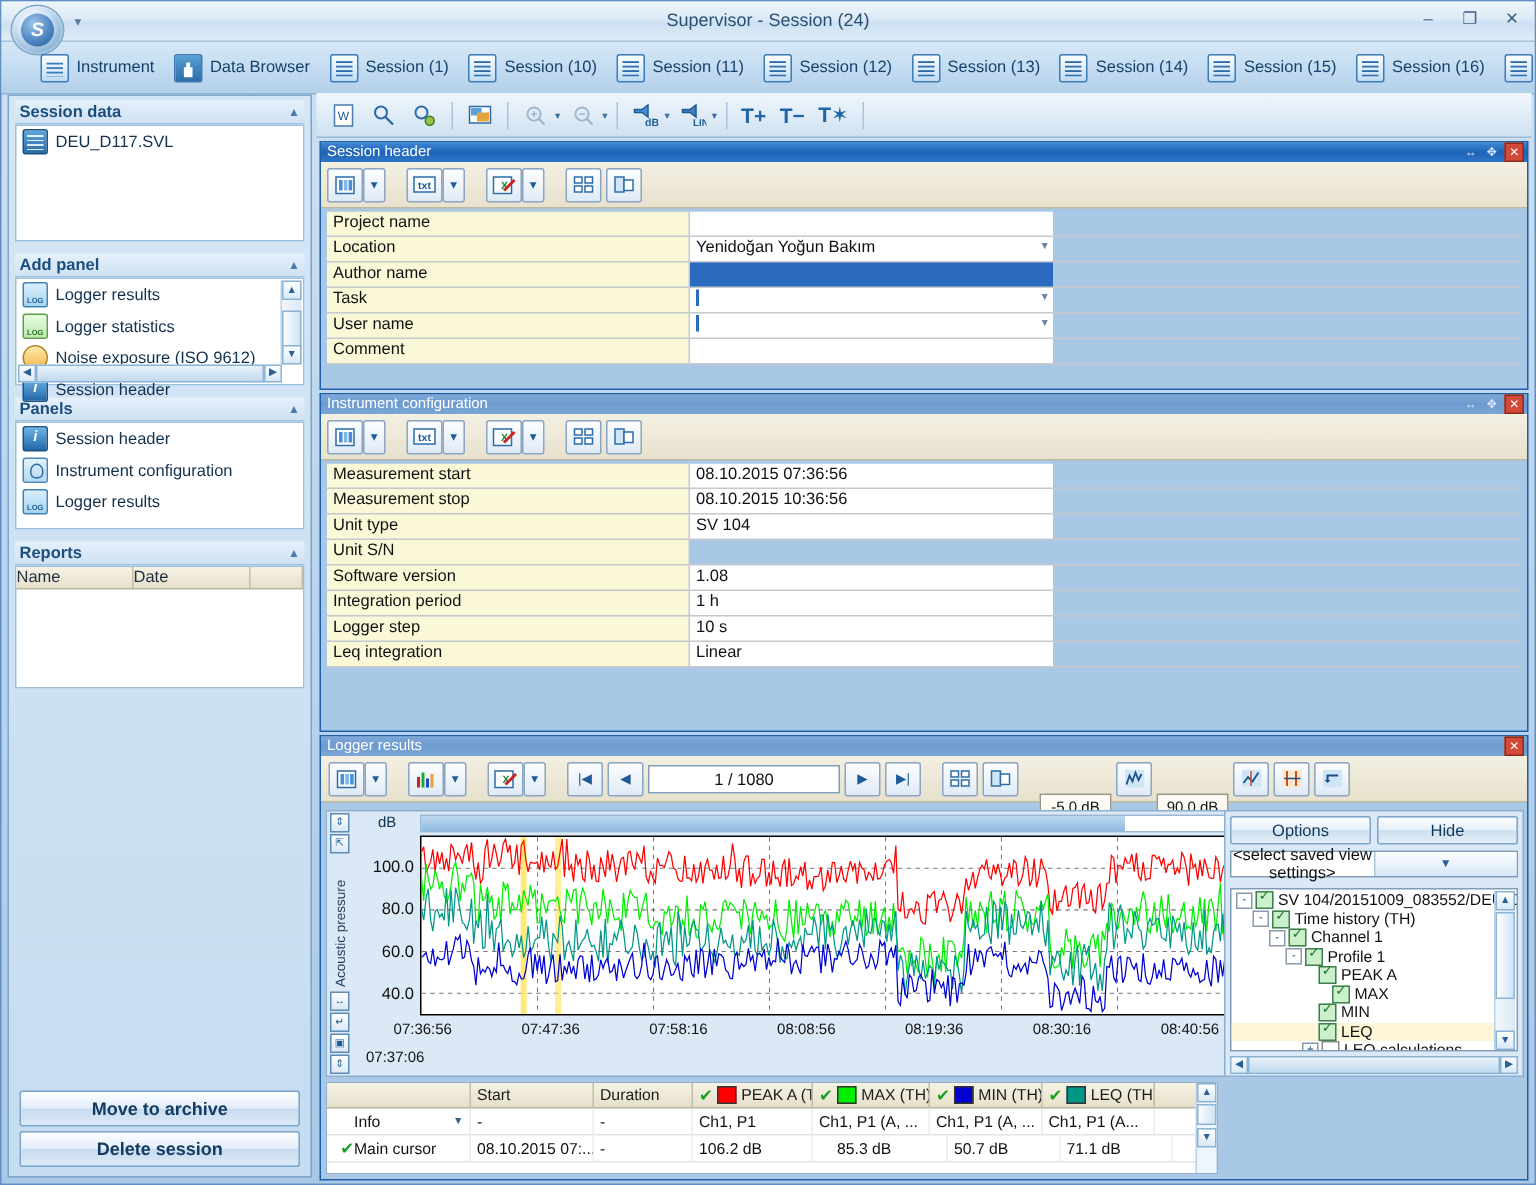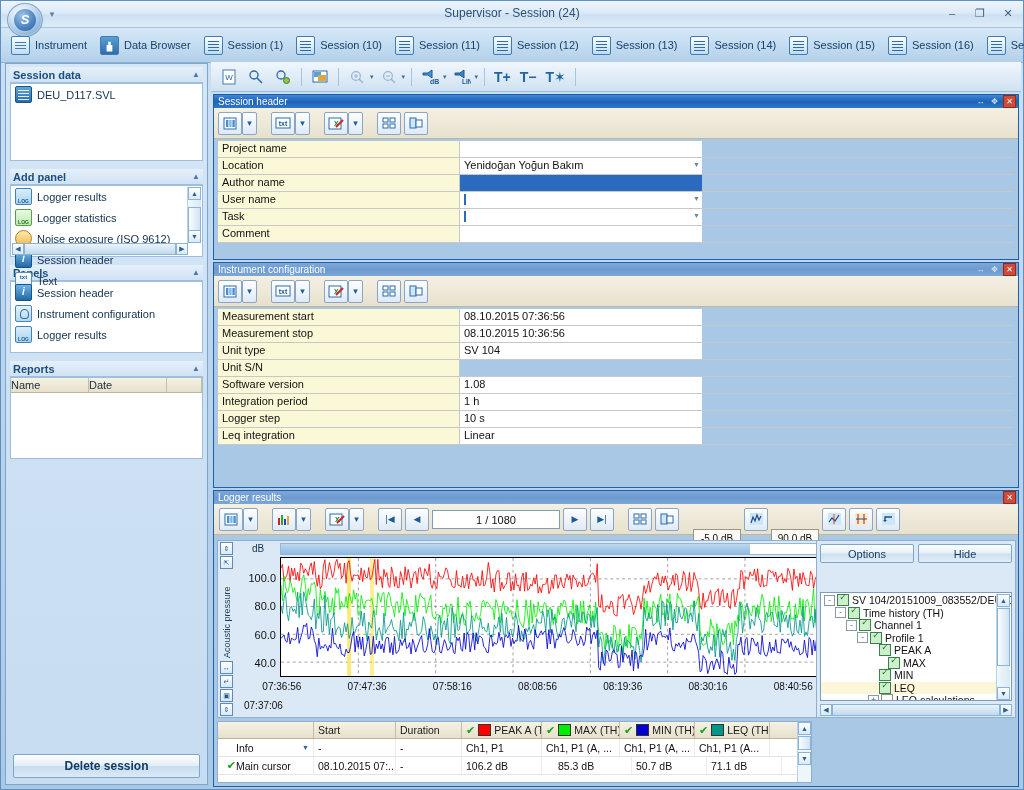--- a/index.html
+++ b/index.html
@@ -25,21 +25,21 @@
     border:1px solid #7fa7cb;box-shadow:0 0 2px #fff inset;}
   .orb .inner{position:absolute;left:6px;top:5px;width:22px;height:22px;border-radius:50%;
     background:radial-gradient(circle at 38% 30%,#9dc5e8 0%,#4b82c0 60%,#2b5e96 100%);
     color:#fff;font-size:13px;font-weight:bold;text-align:center;line-height:22px;font-style:italic;}
   .qat{position:absolute;left:44px;top:6px;width:14px;height:14px;color:#5d7c9b;
     font-size:9px;text-align:center;line-height:14px;}
   .wbtns{position:absolute;right:6px;top:4px;display:flex;gap:10px;}
   .wbtn{width:18px;height:16px;color:#3e617f;font-size:11px;text-align:center;line-height:16px;cursor:default;}
 
   
-  .ribbon{height:34px;display:flex;align-items:center;padding:0 4px;gap:1px;
+  .ribbon{height:34px;display:flex;align-items:center;padding:0 20px;gap:1px;
     background:linear-gradient(180deg,#d7e8f7 0%,#c4dcf1 50%,#b3d0e9 100%);
     border-bottom:1px solid #8fb4d4;}
   .rtab{display:flex;align-items:center;gap:5px;padding:3px 6px;border-radius:3px;
     font-size:11px;color:#17406b;white-space:nowrap;cursor:default;}
   .ricon{width:17px;height:17px;border:1px solid #3f7cb5;border-radius:2px;
     background:linear-gradient(180deg,#fbfdff 0%,#d8ebfa 60%,#bddcf3 100%);
     position:relative;flex:0 0 auto;}
   .ricon::after{content:"";position:absolute;left:3px;top:3px;right:3px;bottom:3px;
     background:
       linear-gradient(0deg,#3f7cb5 0 1px,transparent 1px) 0 3px/100% 3px repeat-y;}
@@ -324,24 +324,20 @@
                 <span>Logger statistics</span>
               </div>
               <div class="litem">
                 <span class="si noise"></span>
                 <span>Noise exposure (ISO 9612)</span>
               </div>
               <div class="litem">
                 <span class="si info"></span>
                 <span>Session header</span>
               </div>
-              <div class="litem">
-                <span class="si txt"></span>
-                <span>Text</span>
-              </div>
             </div>
           <div class="vscroll">
             <div class="vsbtn">▲</div>
             <div class="vsthumb"></div>
             <div class="vsbtn" style="position:absolute;left:0;right:0;bottom:0">▼</div>
           </div>
           <div class="hscroll">
             <div class="hsbtn">◀</div>
             <div class="hsthumb"></div>
             <div class="hsbtn">▶</div>
@@ -378,20 +374,21 @@
         <div class="grpbody" style="height:82px">
           <div class="tblhdr">
             <div style="width:78px">Name</div>
             <div style="width:78px">Date</div>
             <div style="flex:1"></div>
           </div>
         </div>
       </div>
 
       <div class="btmbtns">
+        <div class="bigbtn">Move to archive</div>
         <div class="bigbtn">Delete session</div>
       </div>
     </div>
 
     <div class="work">
 
       <div class="maintoolbar">
         <div class="tbtn">
           <svg width="16" height="16" viewBox="0 0 16 16">
               <rect x="2" y="1" width="12" height="14" fill="#fff" stroke="#4a7ba8"></rect>
@@ -522,25 +519,25 @@
             </div>
             <div class="kvrow">
               <div class="kvk">Location</div>
               <div class="kvv"><span>Yenidoğan Yoğun Bakım</span><span class="dd">▼</span></div>
             </div>
             <div class="kvrow">
               <div class="kvk">Author name</div>
               <div class="kvv sel"></div>
             </div>
             <div class="kvrow">
+              <div class="kvk">Task</div>
+              <div class="kvv"><span class="caretbar"></span><span class="dd">▼</span></div>
+            </div>
+            <div class="kvrow">
               <div class="kvk">User name</div>
-              <div class="kvv"><span class="caretbar"></span><span class="dd">▼</span></div>
-            </div>
-            <div class="kvrow">
-              <div class="kvk">Task</div>
               <div class="kvv"><span class="caretbar"></span><span class="dd">▼</span></div>
             </div>
             <div class="kvrow">
               <div class="kvk">Comment</div>
               <div class="kvv"></div>
             </div>
           </div>
       </div>
 
       <div class="panel" style="top:200px;height:226px;">
@@ -794,20 +791,24 @@
             </div>
             <div class="rarrow">▶</div>
           </div>
         </div>
 
         <div class="treepanel">
           <div class="trow">
             <div class="tbtn2">Options</div>
             <div class="tbtn2">Hide</div>
           </div>
+          <div class="combo">
+            <span>&lt;select saved view settings&gt;</span>
+            <span class="arw">▼</span>
+          </div>
           <div class="tree">
             <div id="treeList" style="position:absolute;left:0;top:1px;right:13px;">
                 <div class="tnode" style="padding-left: 3px;">
                   <span class="exp">-</span>
                   <span class="cb on"></span>
                   <span>SV 104/20151009_083552/DEU_D1</span>
                 </div>
                 <div class="tnode" style="padding-left: 14px;">
                   <span class="exp">-</span>
                   <span class="cb on"></span>

